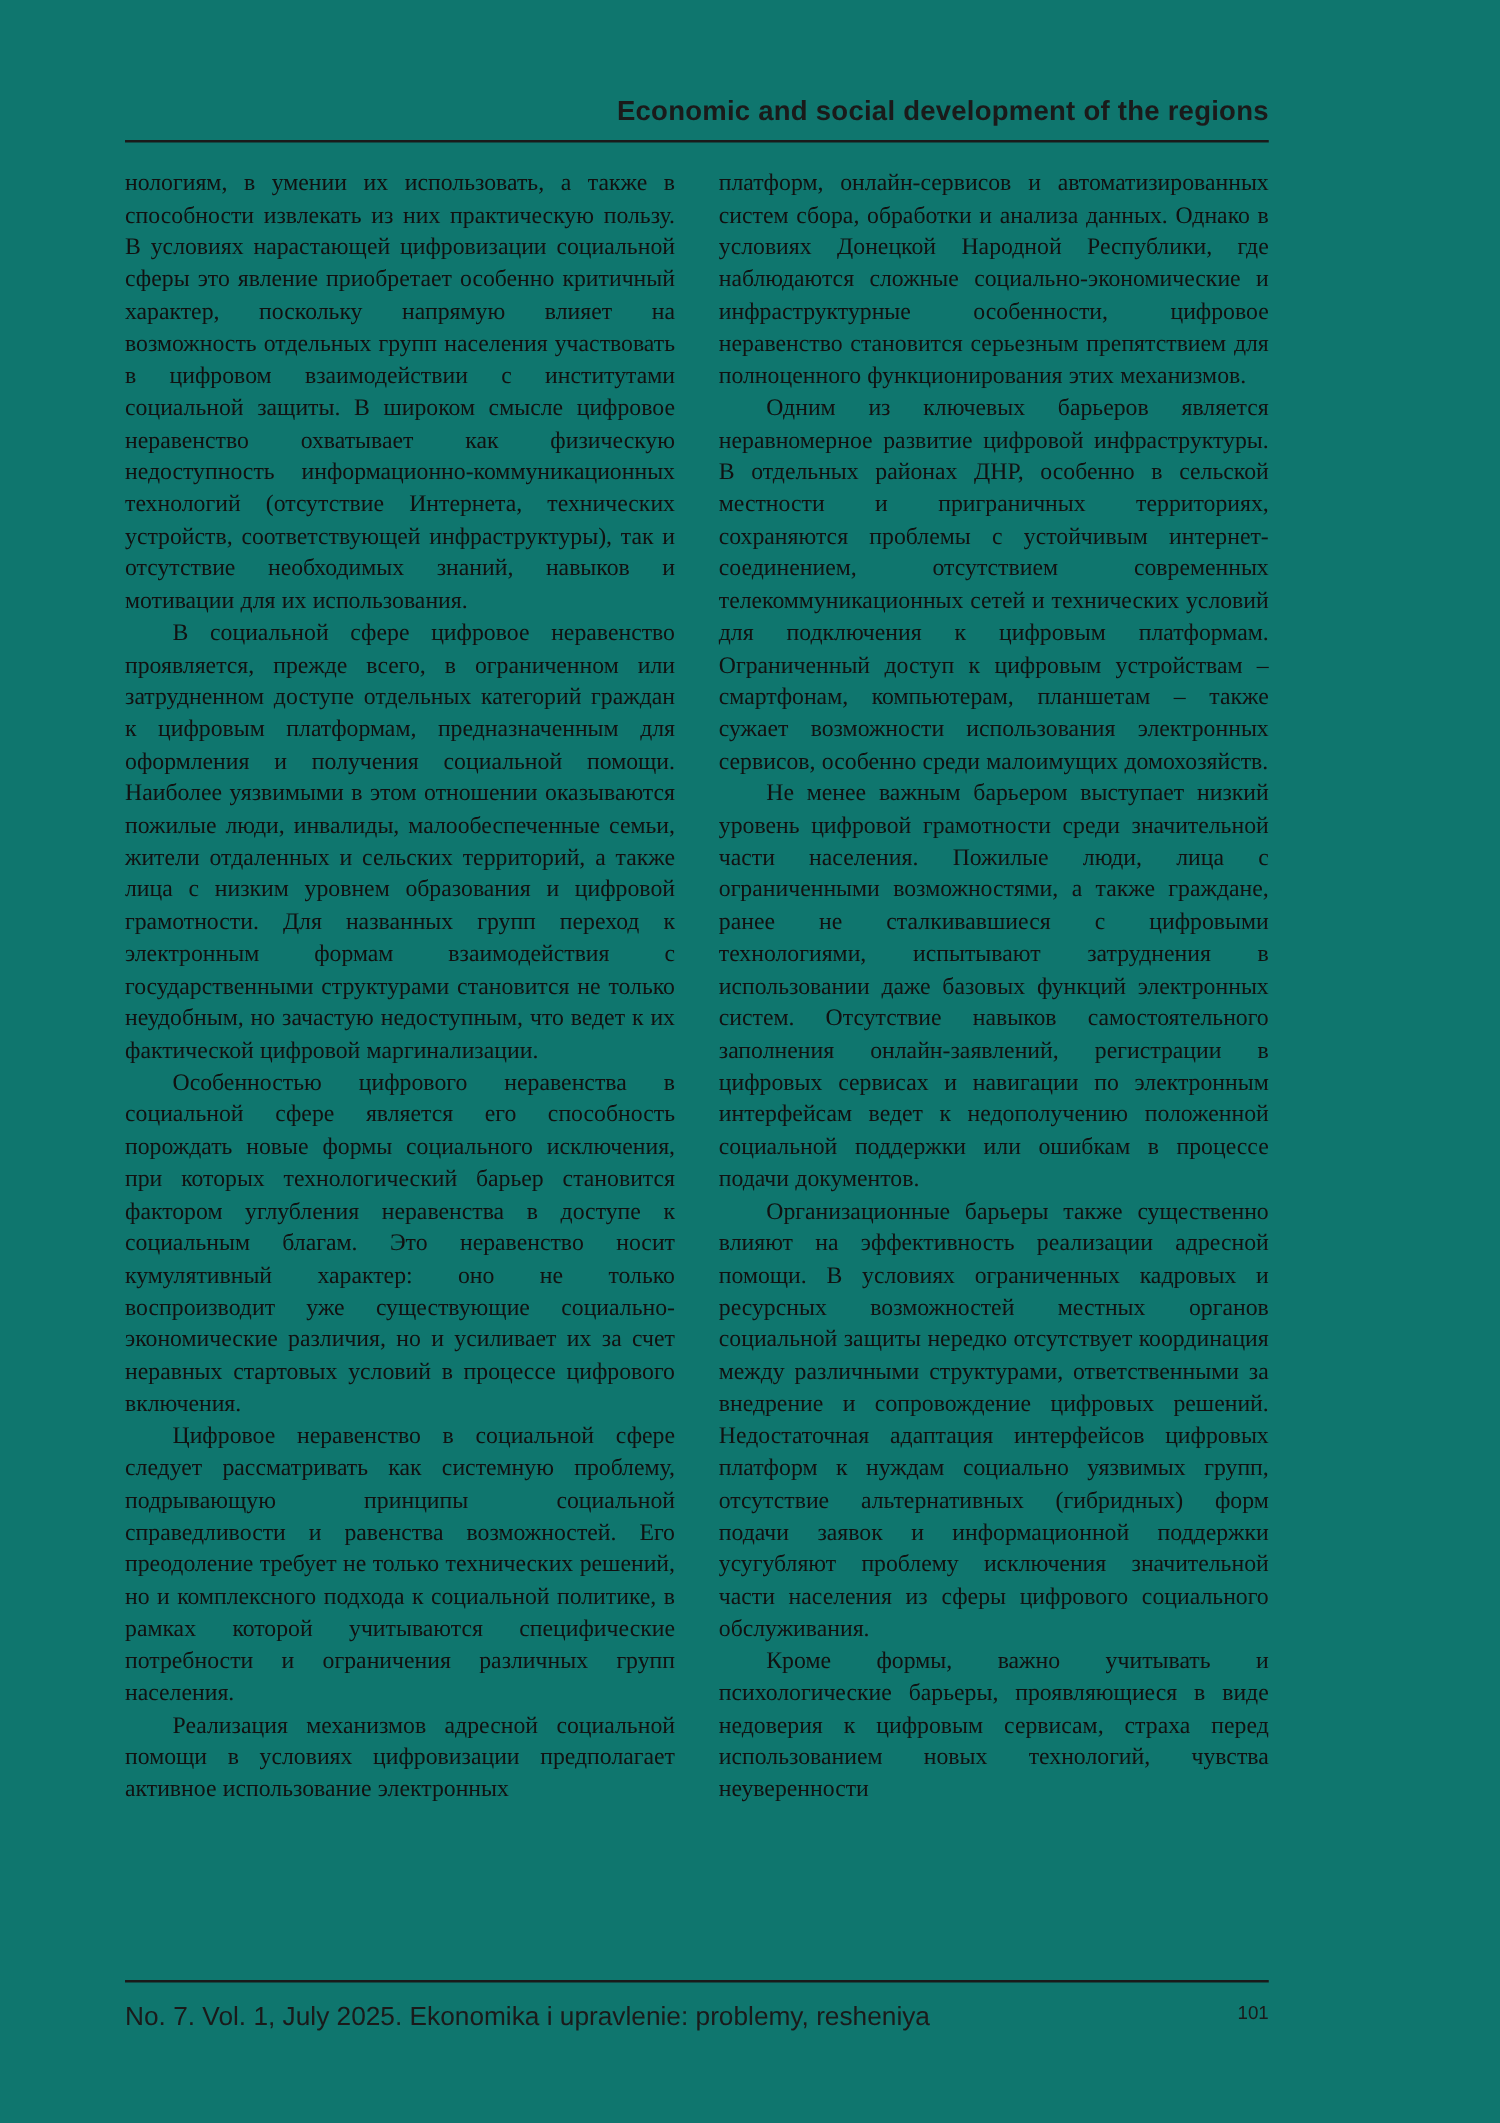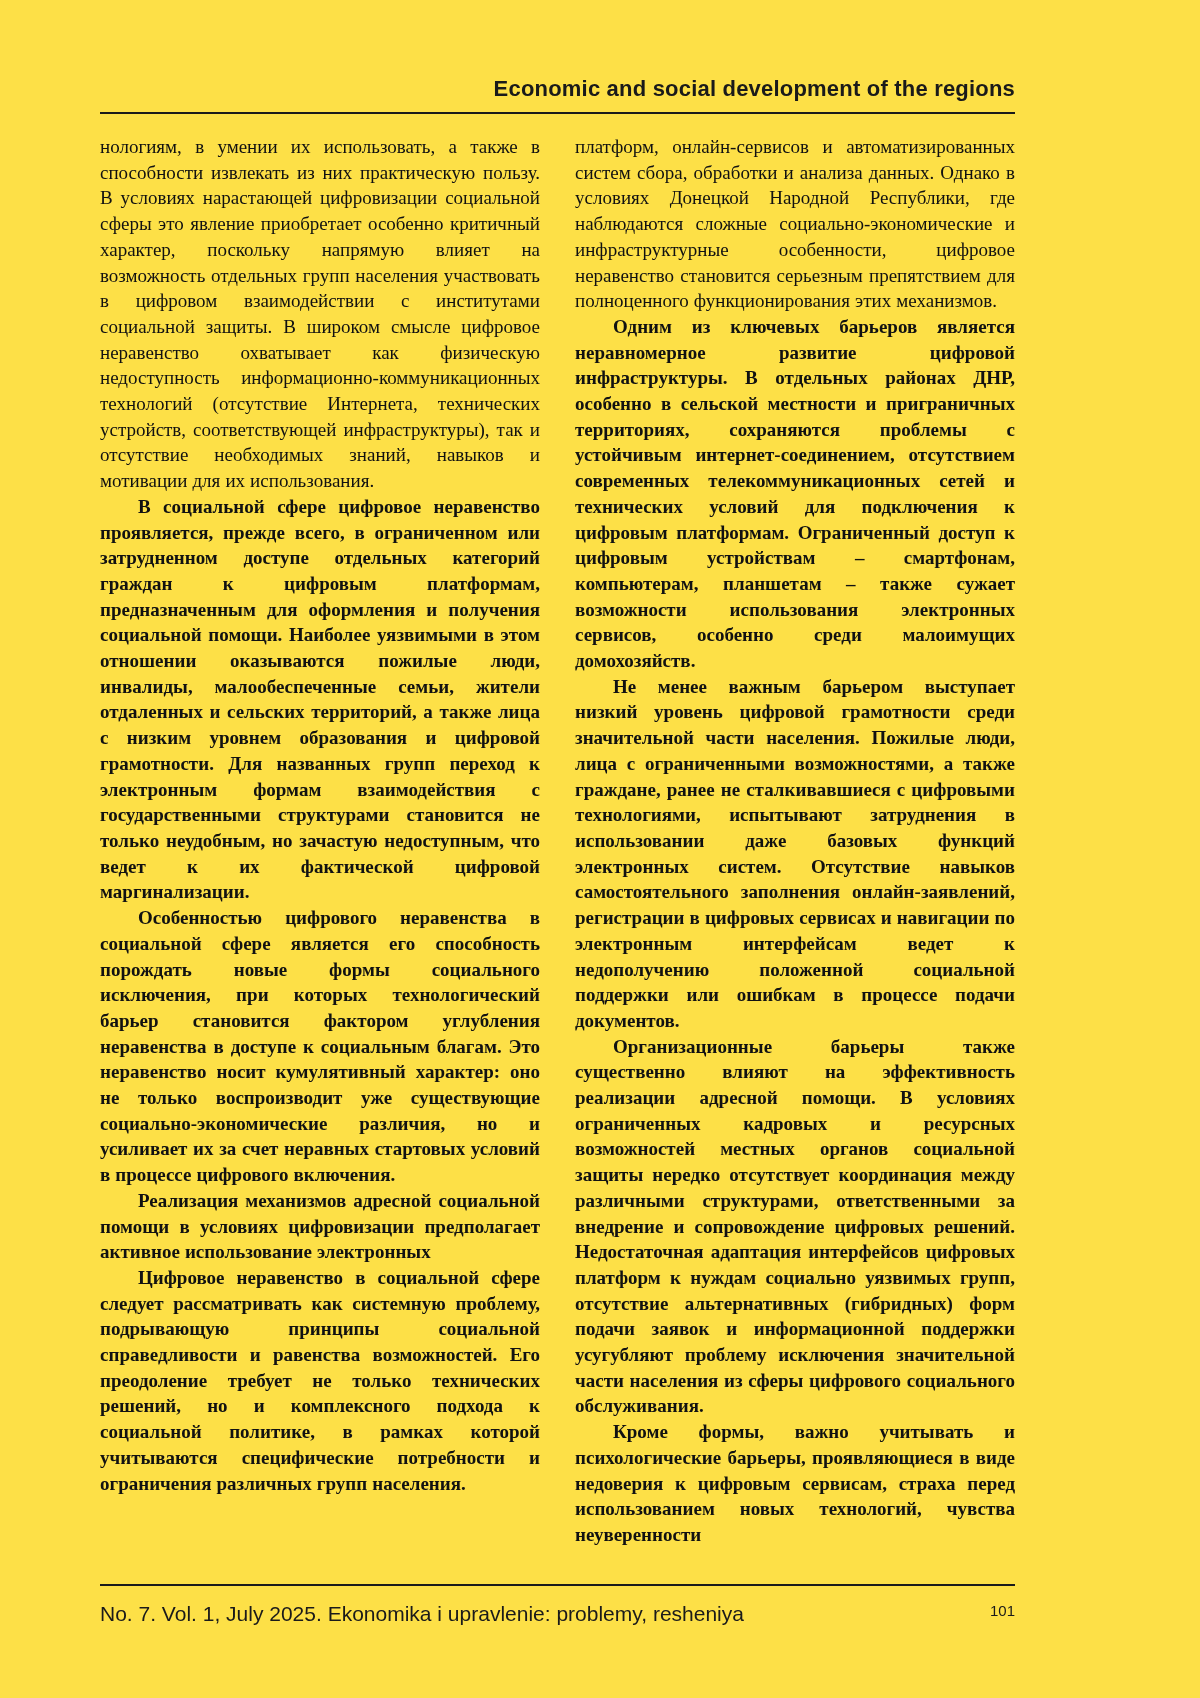--- a/index.html
+++ b/index.html
@@ -2,21 +2,21 @@
 <html lang="ru"><head>
 <meta charset="utf-8">
 <style>
   * { margin: 0; padding: 0; box-sizing: border-box; }
   html, body { background: #ffffff; }
   .page {
     position: relative;
     width: 1200px;
     height: 1698px;
     margin: 0 auto;
-    background: #fde047;
+    background: #0f766e;
     color: #111111;
     padding: 76px 185px 0 100px;
     font-family: "Liberation Serif", "DejaVu Serif", serif;
   }
   .running-head {
     font-family: "Liberation Sans", "DejaVu Sans", sans-serif;
     font-weight: 700;
     font-size: 22px;
     text-align: right;
     color: #1a1a1a;
@@ -38,21 +38,21 @@
     flex: 1 1 0;
     min-width: 0;
     font-size: 19px;
     line-height: 25.7px;
     text-align: justify;
     hyphens: auto;
     -webkit-hyphens: auto;
     word-spacing: 0.3px;
     color: #111111;
   }
-  .column p.indent { text-indent: 38px; font-weight: bold; }
+  .column p.indent { text-indent: 38px; }
   .column p { margin: 0; }
   .page-footer {
     position: absolute;
     left: 100px;
     right: 185px;
     bottom: 72px;
   }
   .footer-row {
     margin-top: 16px;
     display: flex;
@@ -73,22 +73,22 @@
     <div class="running-head">Economic and social development of the regions</div>
     <div class="rule"></div>
   </header>
 
   <main class="columns">
 
     <div class="column" lang="ru">
       <p>нологиям, в умении их использовать, а также в способности извлекать из них практическую пользу. В условиях нарастающей цифровизации социальной сферы это явление приобретает особенно критичный характер, поскольку напрямую влияет на возможность отдельных групп населения участвовать в цифровом взаимодействии с институтами социальной защиты. В широком смысле цифровое неравенство охватывает как физическую недоступность информационно-коммуникационных технологий (отсутствие Интернета, технических устройств, соответствующей инфраструктуры), так и отсутствие необходимых знаний, навыков и мотивации для их использования.</p>
       <p class="indent">В социальной сфере цифровое неравенство проявляется, прежде всего, в ограниченном или затрудненном доступе отдельных категорий граждан к цифровым платформам, предназначенным для оформления и получения социальной помощи. Наиболее уязвимыми в этом отношении оказываются пожилые люди, инвалиды, малообеспеченные семьи, жители отдаленных и сельских территорий, а также лица с низким уровнем образования и цифровой грамотности. Для названных групп переход к электронным формам взаимодействия с государственными структурами становится не только неудобным, но зачастую недоступным, что ведет к их фактической цифровой маргинализации.</p>
       <p class="indent">Особенностью цифрового неравенства в социальной сфере является его способность порождать новые формы социального исключения, при которых технологический барьер становится фактором углубления неравенства в доступе к социальным благам. Это неравенство носит кумулятивный характер: оно не только воспроизводит уже существующие социально-экономические различия, но и усиливает их за счет неравных стартовых условий в процессе цифрового включения.</p>
+      <p class="indent">Цифровое неравенство в социальной сфере следует рассматривать как системную проблему, подрывающую принципы социальной справедливости и равенства возможностей. Его преодоление требует не только технических решений, но и комплексного подхода к социальной политике, в рамках которой учитываются специфические потребности и ограничения различных групп населения.</p>
       <p class="indent">Реализация механизмов адресной социальной помощи в условиях цифровизации предполагает активное использование электронных</p>
-      <p class="indent">Цифровое неравенство в социальной сфере следует рассматривать как системную проблему, подрывающую принципы социальной справедливости и равенства возможностей. Его преодоление требует не только технических решений, но и комплексного подхода к социальной политике, в рамках которой учитываются специфические потребности и ограничения различных групп населения.</p>
     </div>
 
     <div class="column" lang="ru">
       <p>платформ, онлайн-сервисов и автоматизированных систем сбора, обработки и анализа данных. Однако в условиях Донецкой Народной Республики, где наблюдаются сложные социально-экономические и инфраструктурные особенности, цифровое неравенство становится серьезным препятствием для полноценного функционирования этих механизмов.</p>
       <p class="indent">Одним из ключевых барьеров является неравномерное развитие цифровой инфраструктуры. В отдельных районах ДНР, особенно в сельской местности и приграничных территориях, сохраняются проблемы с устойчивым интернет-соединением, отсутствием современных телекоммуникационных сетей и технических условий для подключения к цифровым платформам. Ограниченный доступ к цифровым устройствам – смартфонам, компьютерам, планшетам – также сужает возможности использования электронных сервисов, особенно среди малоимущих домохозяйств.</p>
       <p class="indent">Не менее важным барьером выступает низкий уровень цифровой грамотности среди значительной части населения. Пожилые люди, лица с ограниченными возможностями, а также граждане, ранее не сталкивавшиеся с цифровыми технологиями, испытывают затруднения в использовании даже базовых функций электронных систем. Отсутствие навыков самостоятельного заполнения онлайн-заявлений, регистрации в цифровых сервисах и навигации по электронным интерфейсам ведет к недополучению положенной социальной поддержки или ошибкам в процессе подачи документов.</p>
       <p class="indent">Организационные барьеры также существенно влияют на эффективность реализации адресной помощи. В условиях ограниченных кадровых и ресурсных возможностей местных органов социальной защиты нередко отсутствует координация между различными структурами, ответственными за внедрение и сопровождение цифровых решений. Недостаточная адаптация интерфейсов цифровых платформ к нуждам социально уязвимых групп, отсутствие альтернативных (гибридных) форм подачи заявок и информационной поддержки усугубляют проблему исключения значительной части населения из сферы цифрового социального обслуживания.</p>
       <p class="indent">Кроме формы, важно учитывать и психологические барьеры, проявляющиеся в виде недоверия к цифровым сервисам, страха перед использованием новых технологий, чувства неуверенности</p>
     </div>
 

